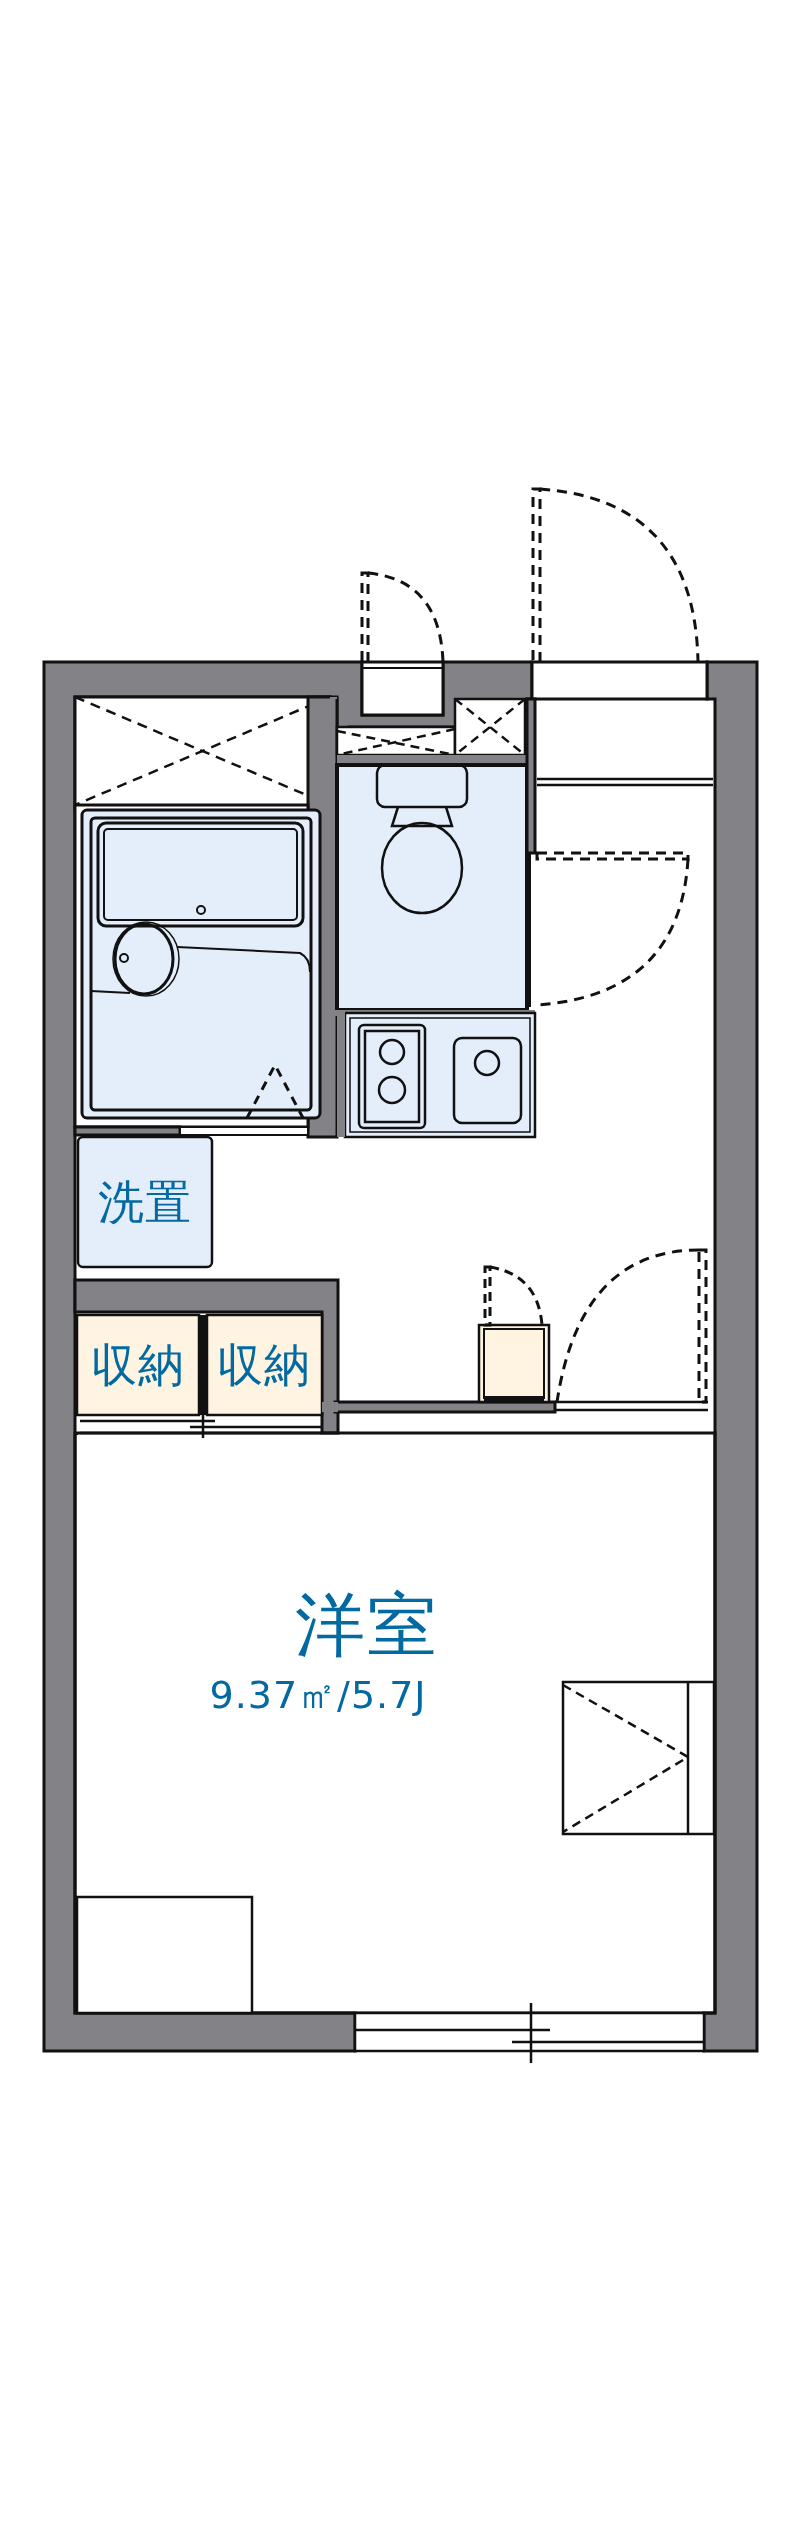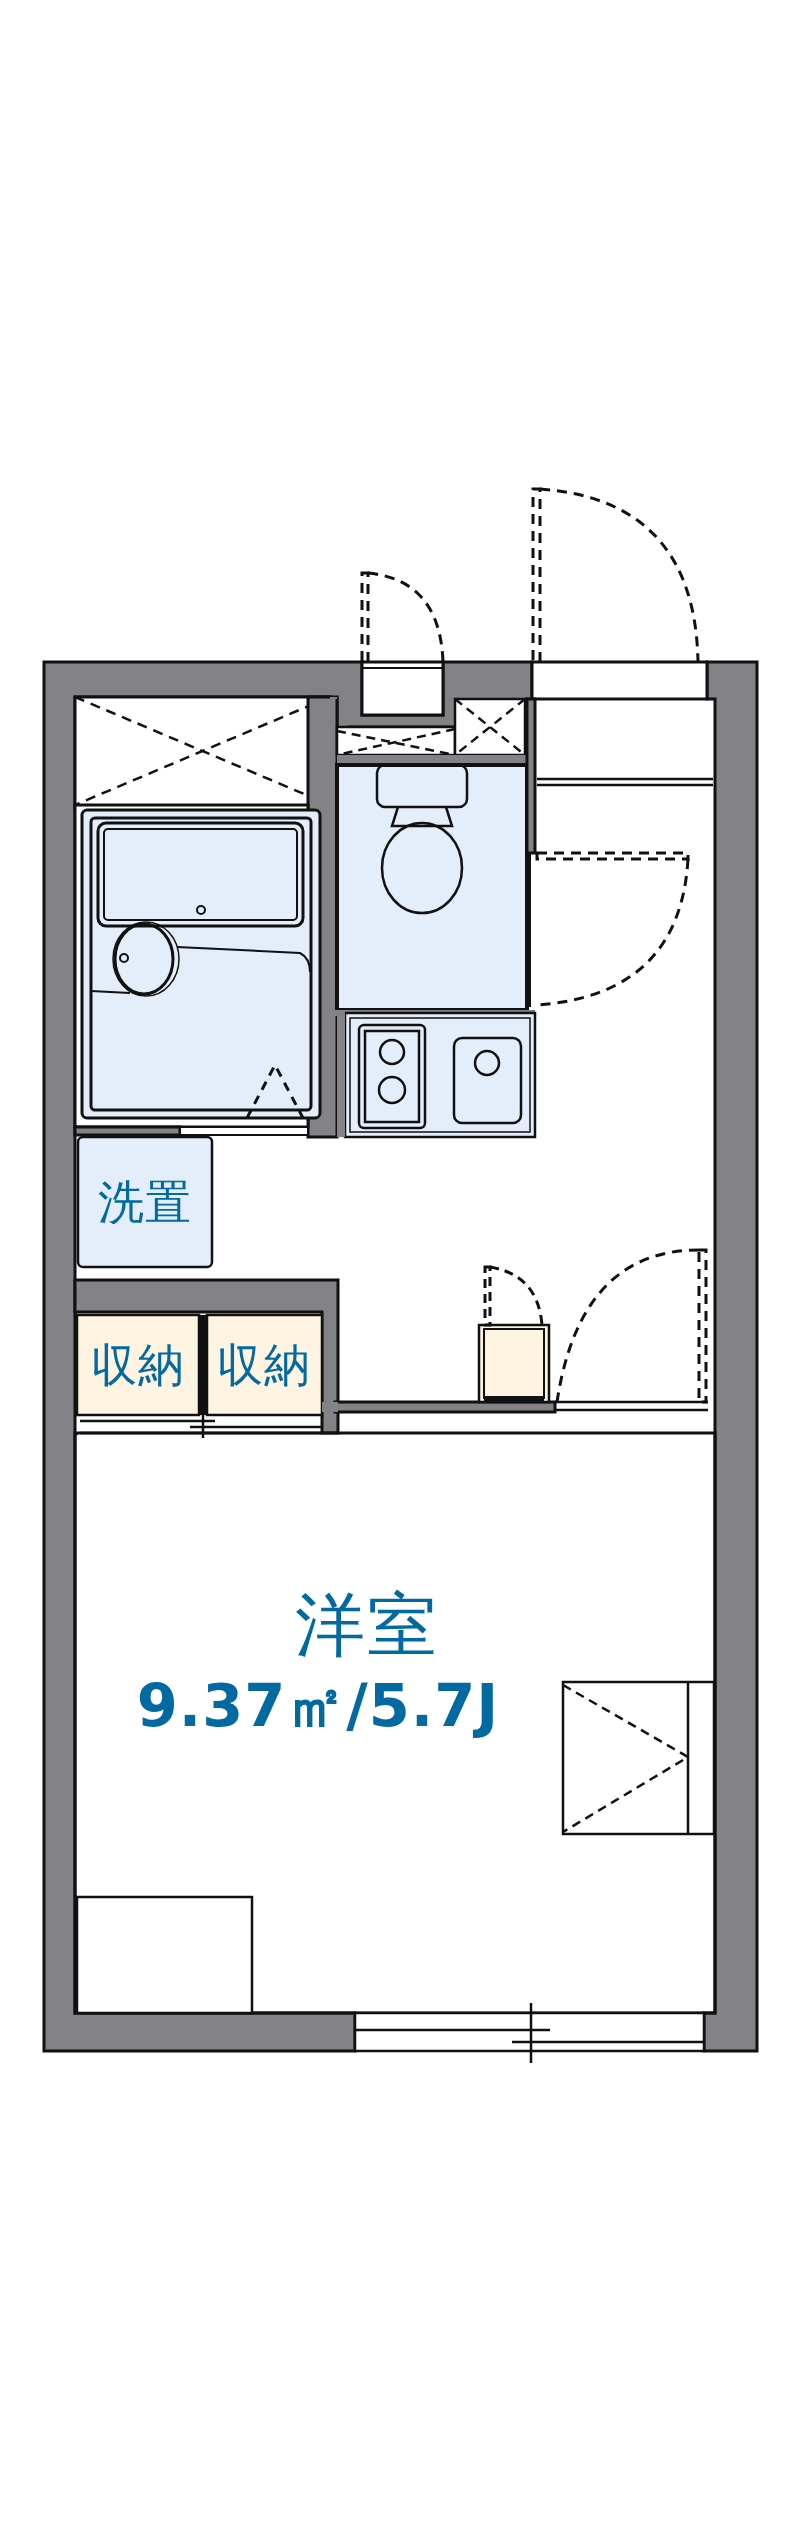--- a/index.html
+++ b/index.html
@@ -1,20 +1,20 @@
 <!DOCTYPE html>
 <html><head>
 <meta charset="utf-8">
 <style>
   html, body { margin: 0; padding: 0; background: #ffffff; }
   body { width: 800px; height: 2539px; position: relative; overflow: hidden; }
   #plan { position: absolute; left: 0; top: 0; width: 800px; height: 2539px; }
   .label { position: absolute; font-family: "DejaVu Sans", "Liberation Sans", sans-serif; color: #0369a1; white-space: nowrap; line-height: 1; }
   .room-name { font-size: 70px; letter-spacing: 2px; transform: translateX(-50%); }
-  .room-area { font-size: 59px; transform: translateX(-50%); letter-spacing: 1px; font-weight: bold; }
+  .room-area { font-size: 38px; transform: translateX(-50%); letter-spacing: 1px; }
   .small-label { font-size: 46px; letter-spacing: 1px; transform: translate(-50%, -50%); }
 </style>
 </head>
 <body>
 
 <svg id="plan" viewBox="0 0 800 2539" xmlns="http://www.w3.org/2000/svg">
   <g stroke="#111" stroke-width="3" fill="none">
 
     <g stroke-dasharray="10,7">
       <rect x="362" y="573" width="6" height="89"></rect>

